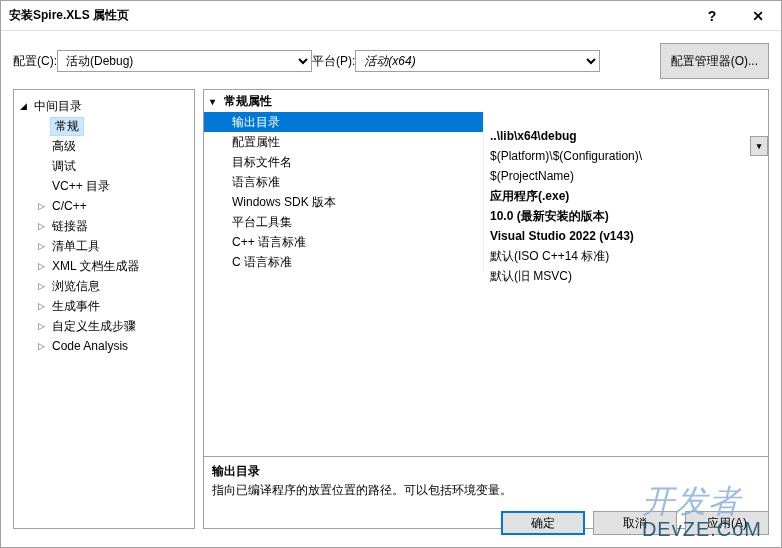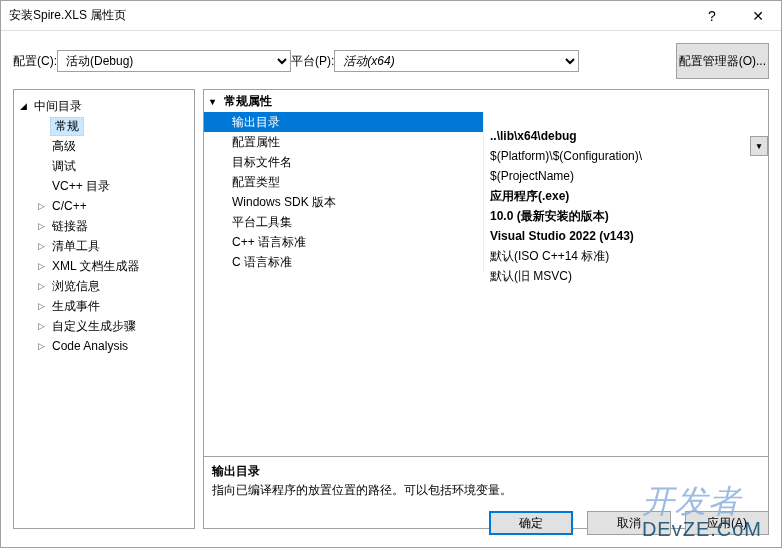--- a/index.html
+++ b/index.html
@@ -1,26 +1,26 @@
 <!DOCTYPE html>
 <html><head>
 <meta charset="utf-8">
 <style>
 * { box-sizing: border-box; margin: 0; padding: 0; }
 body { font-family: "Microsoft YaHei", "Segoe UI", Tahoma, sans-serif; font-size: 12px; background: #fff; color: #000; width: 782px; height: 548px; overflow: hidden; border: 1px solid #a0a0a0; position: relative; }
-.titlebar { height: 30px; background: #fff; display: flex; align-items: center; padding: 0 0 0 8px; border-bottom: 1px solid #e0e0e0; }
+.titlebar { height: 30px; background: #fff; display: flex; align-items: center; padding: 0 0 0 8px; border-bottom: 1px solid #e0e0e0; font-weight: bold; }
 .titlebar .title { flex: 1; font-size: 12px; }
 .titlebar .ctrls { display: flex; }
 .titlebar .ctrl { width: 46px; height: 30px; display: flex; align-items: center; justify-content: center; font-size: 14px; }
 .toolbar { display: flex; align-items: center; gap: 0; padding: 12px 12px 10px 12px; }
 .toolbar label { white-space: nowrap; }
 .toolbar select { height: 22px; border: 1px solid #a0a0a0; background: #fff; font-size: 12px; padding: 0 4px; font-family: inherit; }
-.toolbar .sel-config { width: 234px; }
+.toolbar .sel-config { width: 255px; }
 .toolbar .sel-platform { width: 245px; font-style: italic; }
-.toolbar .cfg-btn { height: 36px; border: 1px solid #a0a0a0; background: #e1e1e1; padding: 0 2px; font-size: 12px; font-family: inherit; }
+.toolbar .cfg-btn { height: 36px; border: 1px solid #a0a0a0; background: #e1e1e1; padding: 0 10px; font-size: 12px; font-family: inherit; }
 .mainarea { display: flex; height: 440px; margin: 0 12px; gap: 8px; }
 .tree { width: 182px; border: 1px solid #a0a0a0; padding: 6px 0; overflow: hidden; }
 .tree-item { display: flex; align-items: center; height: 20px; padding-left: 6px; cursor: default; }
 .tree-item .arrow { width: 12px; font-size: 9px; color: #606060; display: inline-block; }
 .tree-item .arrow.open { color: #000; }
 .tree-item .lbl { padding-left: 2px; }
 .tree-item.depth1 { padding-left: 24px; }
 .tree-item.selected .lbl { background: #cce8ff; border: 1px dotted #99d1ff; padding: 0 4px; }
 .tree-root { font-weight: 400; }
 .propwrap { flex: 1; display: flex; flex-direction: column; border: 1px solid #a0a0a0; }
@@ -29,21 +29,21 @@
 .group-header .arrow { width: 14px; font-size: 10px; color: #000; }
 .prop-row { display: flex; height: 20px; align-items: stretch; }
 .prop-name { width: 280px; padding-left: 28px; display: flex; align-items: center; border-right: 1px solid #eee; }
 .prop-val { flex: 1; padding-left: 6px; display: flex; align-items: center; position: relative; margin-top: 24px; }
 .prop-val.bold { font-weight: bold; }
 .prop-row.selected .prop-name { background: #0078d7; color: #fff; }
 .prop-row.selected .prop-val { background: #fff; }
 .prop-row.selected .drop-btn { position: absolute; right: 0; top: 0; width: 18px; height: 20px; border: 1px solid #a0a0a0; background: #e1e1e1; display: flex; align-items: center; justify-content: center; font-size: 9px; }
 .desc { border-top: 1px solid #a0a0a0; padding: 6px 8px; height: 72px; }
 .desc .dtitle { font-weight: bold; margin-bottom: 2px; }
-.footer { position: absolute; bottom: 12px; right: 12px; display: flex; gap: 14px; }
+.footer { position: absolute; bottom: 12px; right: 12px; display: flex; gap: 8px; }
 .footer button { height: 24px; width: 84px; border: 1px solid #a0a0a0; background: #e1e1e1; font-size: 12px; font-family: inherit; }
 .footer button.primary { border-color: #0078d7; outline: 1px solid #0078d7; outline-offset: -2px; }
 .watermark { position: absolute; right: 19px; bottom: 6px; font-size: 32px; color: #8db1de; font-weight: 300; pointer-events: none; font-style: italic; opacity: 0.85; letter-spacing: 1px; }
 .watermark .sub { font-size: 20px; color: #0c4a6e; display: block; text-align: right; margin-top: -6px; font-style: normal; }
 </style>
 </head>
 <body>
 
 <div class="titlebar">
   <span class="title">安装Spire.XLS 属性页</span>
@@ -133,21 +133,21 @@
           </div>
           <div class="prop-row">
             <div class="prop-name">配置属性</div>
             <div class="prop-val">$(Platform)\$(Configuration)\</div>
           </div>
           <div class="prop-row">
             <div class="prop-name">目标文件名</div>
             <div class="prop-val">$(ProjectName)</div>
           </div>
           <div class="prop-row">
-            <div class="prop-name">配置类型</div>
+            <div class="prop-name">语言标准</div>
             <div class="prop-val bold">应用程序(.exe)</div>
           </div>
           <div class="prop-row">
             <div class="prop-name">Windows SDK 版本</div>
             <div class="prop-val bold">10.0 (最新安装的版本)</div>
           </div>
           <div class="prop-row">
             <div class="prop-name">平台工具集</div>
             <div class="prop-val bold">Visual Studio 2022 (v143)</div>
           </div>

